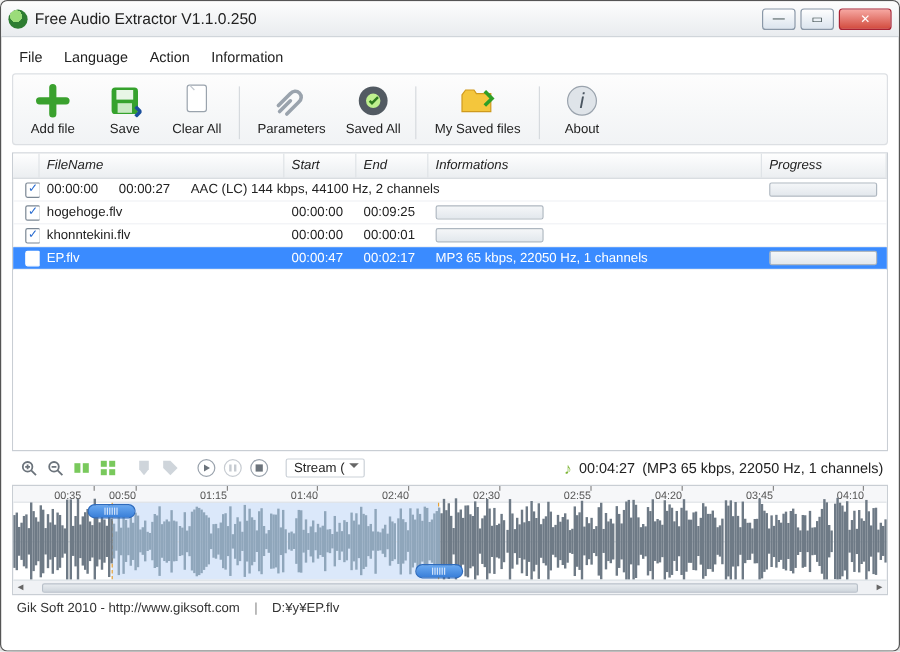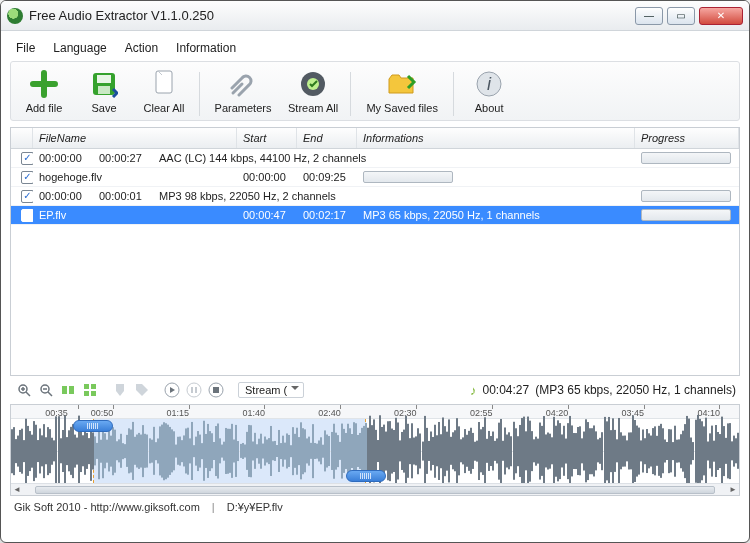--- a/index.html
+++ b/index.html
@@ -120,21 +120,21 @@
         <div class="tlabel">Parameters</div>
       </div>
       <div class="tbtn">
         <div class="ticon">
           <svg width="28" height="28">
               <circle cx="14" cy="14" r="12" fill="#525a62"></circle>
               <circle cx="14" cy="14" r="6" fill="#bff08f"></circle>
               <path d="M11 14l2 2 5-5" stroke="#2d7a1e" stroke-width="2" fill="none"></path>
             </svg>
         </div>
-        <div class="tlabel">Stream All</div>
+        <div class="tlabel">Saved All</div>
       </div>
       <div class="tsep"></div>
       <div class="tbtn" style="min-width:86px">
         <div class="ticon">
           <svg width="30" height="26">
               <path d="M2 8l3-4h7l2 3h12v15H2z" fill="#f4c63c" stroke="#cf9a1d"></path>
               <path d="M22 6l6 6-6 6" fill="none" stroke="#2e9f27" stroke-width="3" transform="translate(-1,-1)"></path>
             </svg>
         </div>
         <div class="tlabel">My Saved files</div>
@@ -180,23 +180,23 @@
             <div class="gcell c-start">00:00:00</div>
             <div class="gcell c-end">00:09:25</div>
             <div class="gcell c-prog">
               <div class="prog"></div>
             </div>
           </div>
           <div class="grow">
             <div class="gcell c-chk">
               <div class="chk"></div>
             </div>
+            <div class="gcell c-name">khonntekini.flv</div>
             <div class="gcell c-start">00:00:00</div>
             <div class="gcell c-end">00:00:01</div>
-            <div class="gcell c-info">MP3 98 kbps, 22050 Hz, 2 channels</div>
             <div class="gcell c-prog">
               <div class="prog"></div>
             </div>
           </div>
           <div class="grow sel">
             <div class="gcell c-chk">
               <div class="chk"></div>
             </div>
             <div class="gcell c-name">EP.flv</div>
             <div class="gcell c-start">00:00:47</div>

